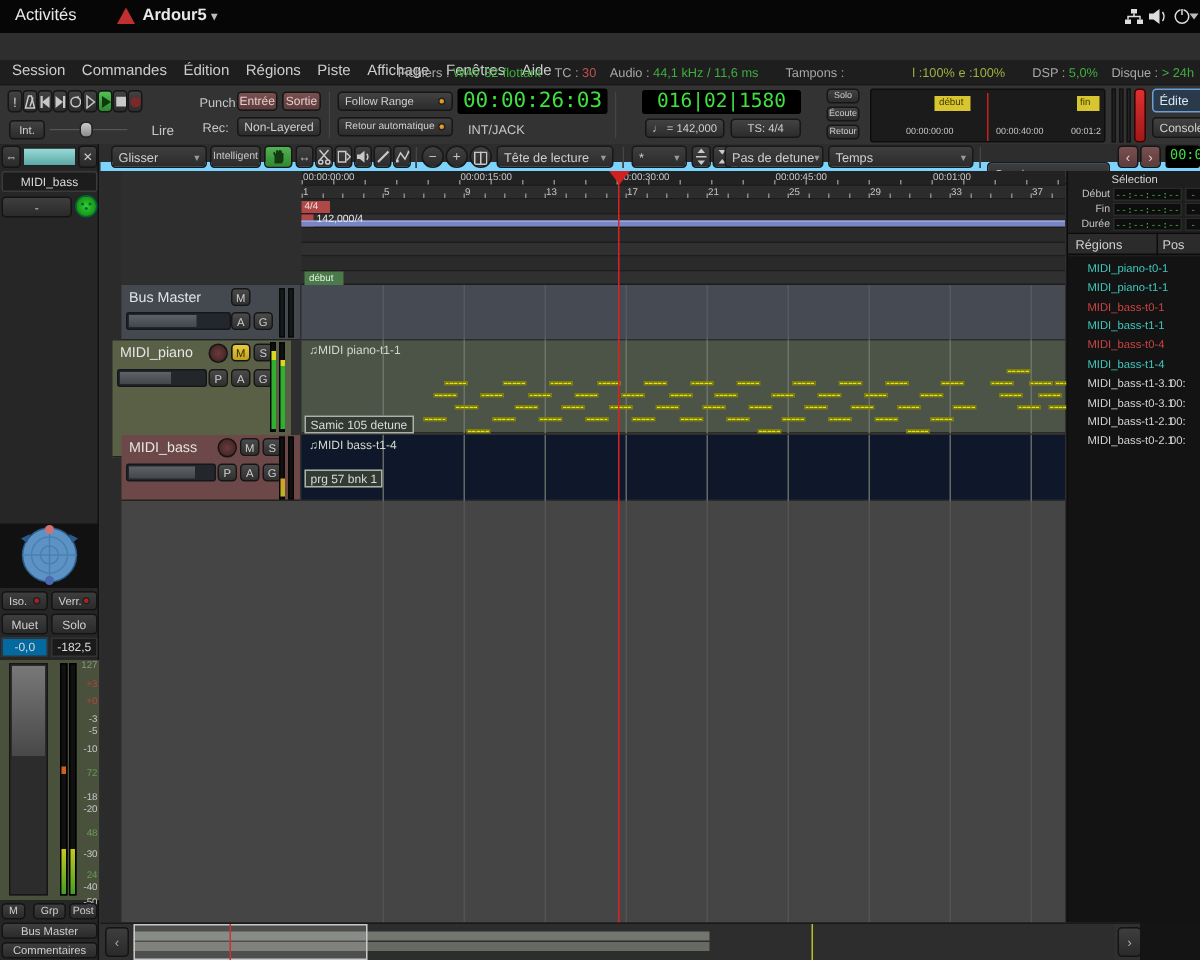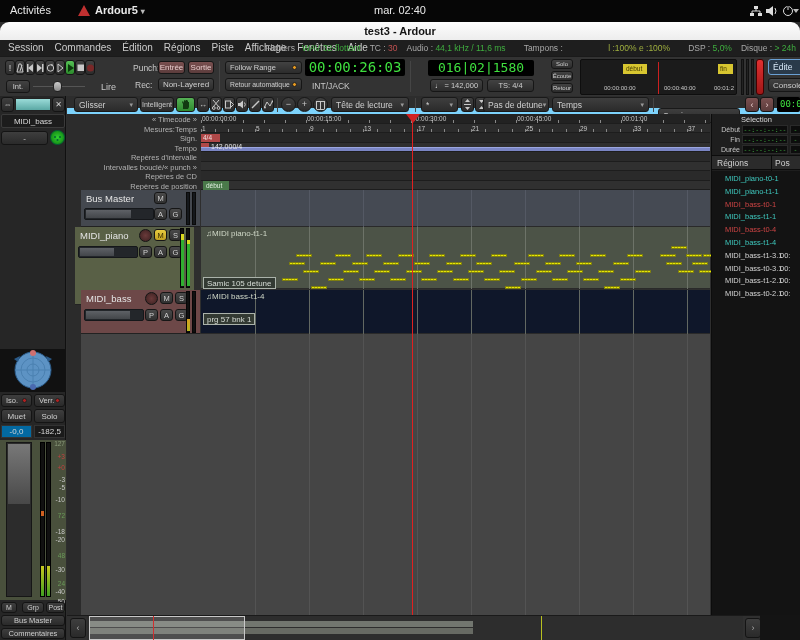--- a/index.html
+++ b/index.html
@@ -49,40 +49,38 @@
 </style>
 </head>
 <body>
 
 <div id="stage">
 
   <div id="gnome" class="abs">
     <div class="abs lbl" style="left:10px;">Activités</div>
     <div class="abs" style="left:78px;top:5px;width:0;height:0;border-left:6px solid transparent;border-right:6px solid transparent;border-bottom:11px solid #c03030;"></div>
     <div class="abs lbl" style="left:95px;font-weight:bold;"><span>Ardour5</span> <span style="font-size:8px;color:#bbb;">▾</span></div>
-    <div class="abs lbl" style="left:0;width:800px;text-align:center;">mar. 02:40</div>
     <svg class="abs" style="left:750px;top:5px;" width="12" height="12">
         <rect x="4" y="1" width="4" height="3" fill="#ddd"></rect>
         <rect x="0" y="8" width="4" height="3" fill="#ddd"></rect>
         <rect x="8" y="8" width="4" height="3" fill="#ddd"></rect>
         <path d="M6 4 L6 6 M2 8 L2 6 L10 6 L10 8" stroke="#ddd" fill="none"></path>
       </svg>
     <svg class="abs" style="left:766px;top:5px;" width="12" height="12">
         <polygon points="0,4 3,4 7,1 7,11 3,8 0,8" fill="#ddd"></polygon>
         <path d="M9 3 Q11 6 9 9" stroke="#ddd" fill="none"></path>
       </svg>
     <svg class="abs" style="left:782px;top:5px;" width="12" height="12">
         <circle cx="6" cy="6" r="4.5" stroke="#ddd" fill="none"></circle>
         <line x1="6" y1="1" x2="6" y2="5" stroke="#060606" stroke-width="2"></line>
         <line x1="6" y1="1" x2="6" y2="5" stroke="#ddd"></line>
       </svg>
     <div class="abs" style="left:793px;top:9px;width:0;height:0;border-left:3px solid transparent;border-right:3px solid transparent;border-top:4px solid #bbb;"></div>
   </div>
 
-  <div id="titlebar" class="abs">test3 - Ardour</div>
 
   <div id="menurow" class="abs">
     <div id="menus" class="abs">
         <div>Session</div>
         <div>Commandes</div>
         <div>Édition</div>
         <div>Régions</div>
         <div>Piste</div>
         <div>Affichage</div>
         <div>Fenêtres</div>
@@ -336,30 +334,20 @@
         </div>
     </div>
     <div class="abs sbtn" style="left:1px;top:506px;width:16px;height:11px;font-size:7px;line-height:10px;">M</div>
     <div class="abs sbtn" style="left:22px;top:506px;width:22px;height:11px;font-size:7px;line-height:10px;">Grp</div>
     <div class="abs sbtn" style="left:46px;top:506px;width:19px;height:11px;font-size:7px;line-height:10px;">Post</div>
     <div class="abs sbtn" style="left:1px;top:519px;width:64px;height:11px;font-size:7.5px;line-height:10px;">Bus Master</div>
     <div class="abs sbtn" style="left:1px;top:532px;width:64px;height:11px;font-size:7.5px;line-height:10px;">Commentaires</div>
   </div>
 
   <div id="gutter" class="abs"></div>
-  <div id="rulerlabels" class="abs">
-      <div class="rlab" style="top: 1px;">« Timecode »</div>
-      <div class="rlab" style="top: 10.5px;">Mesures:Temps</div>
-      <div class="rlab" style="top: 20px;">Sign.</div>
-      <div class="rlab" style="top: 29.5px;">Tempo</div>
-      <div class="rlab" style="top: 39px;">Repères d'intervalle</div>
-      <div class="rlab" style="top: 48.5px;">Intervalles bouclé/« punch »</div>
-      <div class="rlab" style="top: 58px;">Repères de CD</div>
-      <div class="rlab" style="top: 67.5px;">Repères de position</div>
-    </div>
   <div id="rulers" class="abs">
       <div class="rrow" style="top: 0px; height: 9.5px; background: rgb(34, 34, 34);"></div>
       <div class="rrow" style="top: 9.5px; height: 9.5px; background: rgb(44, 44, 44);"></div>
       <div class="rrow" style="top: 19px; height: 9.5px; background: rgb(38, 38, 38);"></div>
       <div class="rrow" style="top: 28.5px; height: 9.5px; background: rgb(46, 46, 46);"></div>
       <div class="rrow" style="top: 38px; height: 9.5px; background: rgb(42, 42, 42);"></div>
       <div class="rrow" style="top: 47.5px; height: 9.5px; background: rgb(48, 48, 48);"></div>
       <div class="rrow" style="top: 57px; height: 9.5px; background: rgb(42, 42, 42);"></div>
       <div class="rrow" style="top: 66.5px; height: 9.5px; background: rgb(48, 48, 48);"></div>
       <div class="abs" style="left: 1px; top: 1px; font-size: 6.5px; color: rgb(200, 200, 200); z-index: 2; white-space: nowrap;">00:00:00:00</div>

